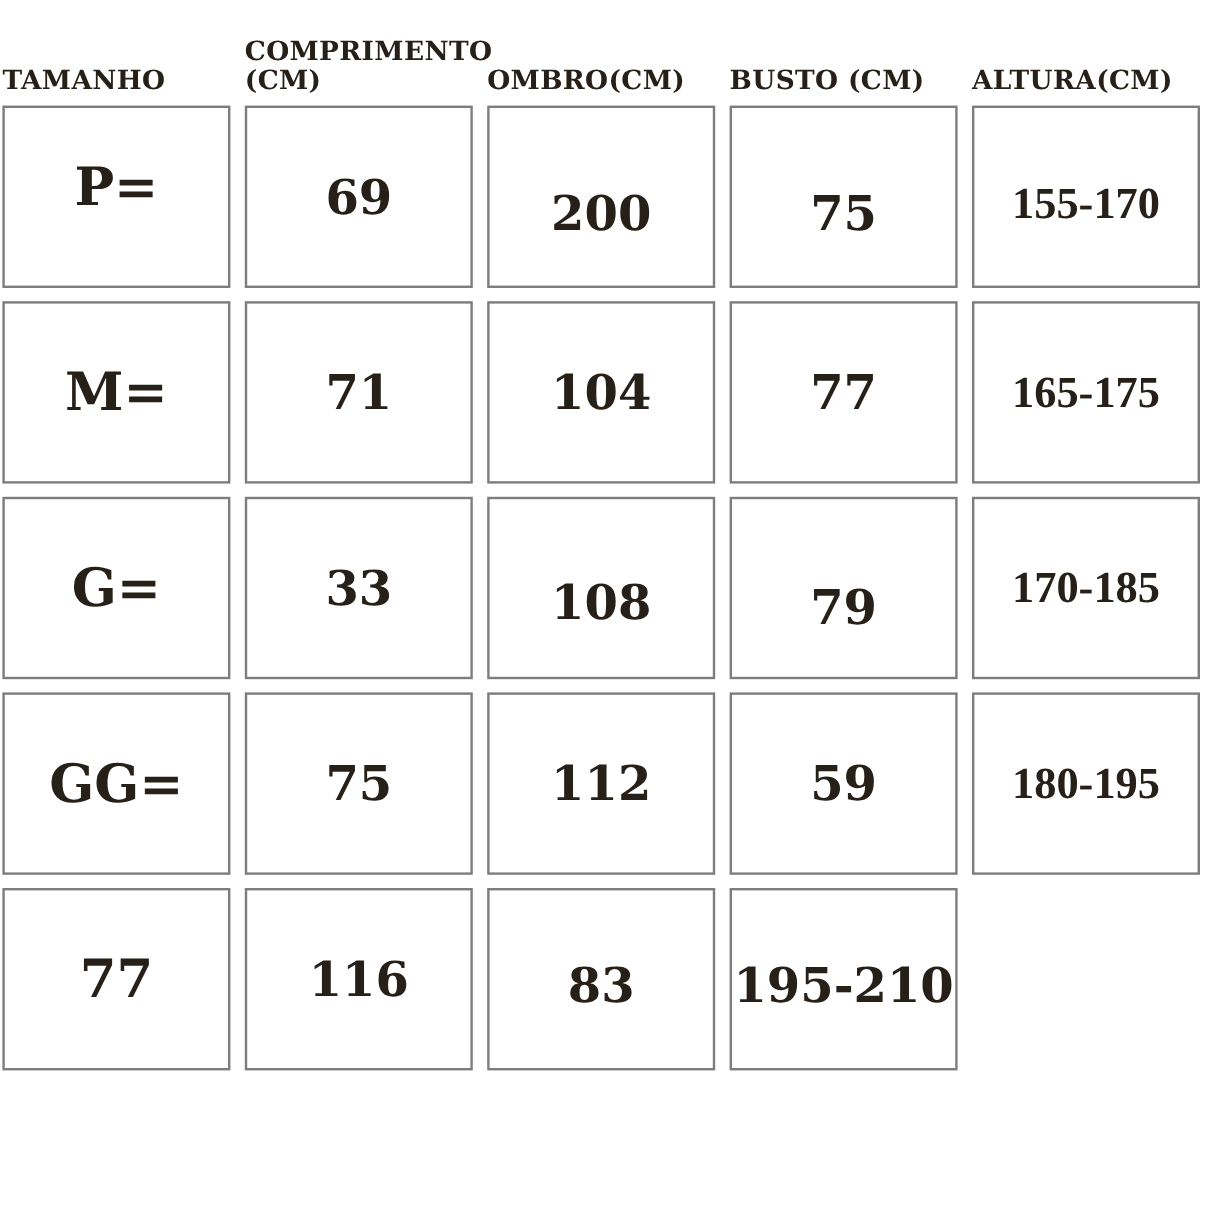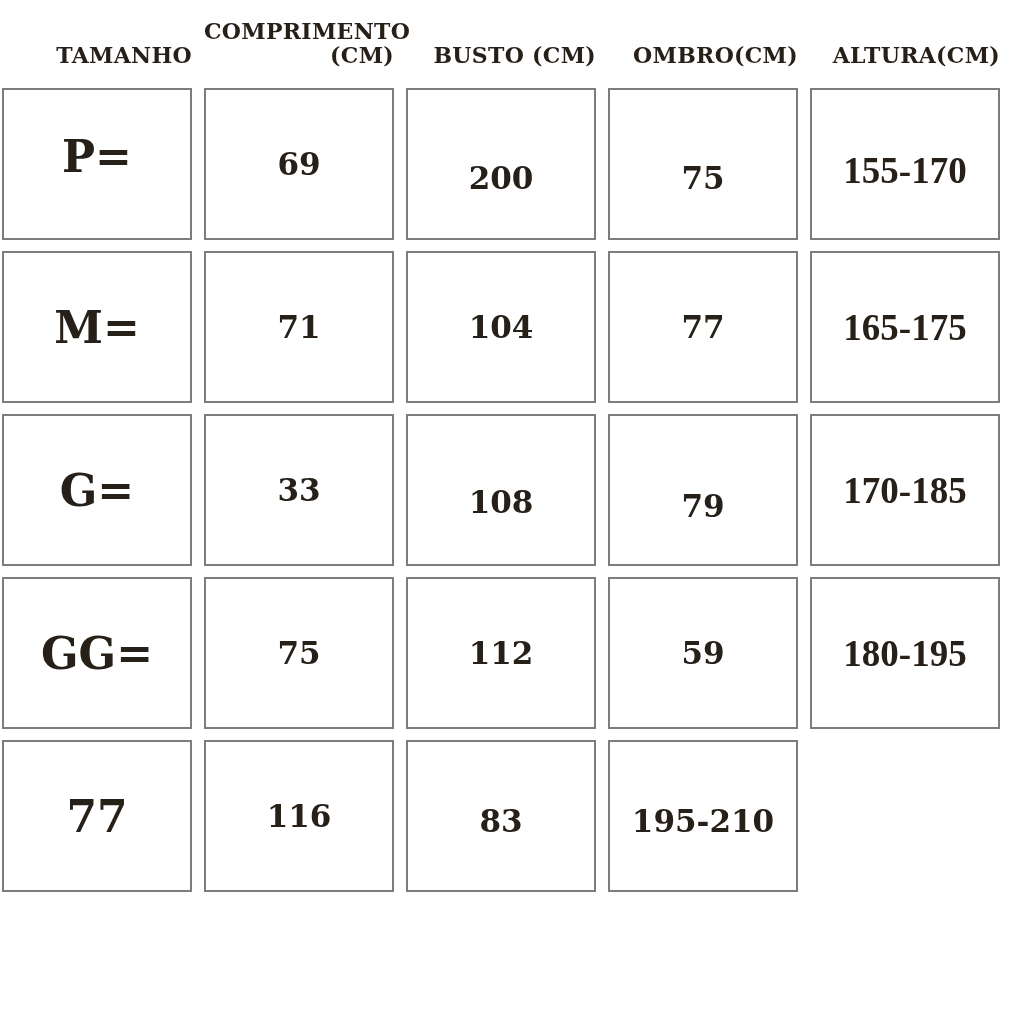--- a/index.html
+++ b/index.html
@@ -21,40 +21,40 @@
   .hrow, .row {
     display: grid;
     grid-template-columns: repeat(5, 190px);
     column-gap: 12px;
   }
   .hrow {
     height: 88px;
     align-items: end;
   }
   .hcell {
-    text-align: right;
+    text-align: left;
     font-weight: bold;
     font-size: 22px;
     line-height: 1.12;
     letter-spacing: 0.3px;
-    padding-bottom: 20px;
+    padding-bottom: 8px;
   }
   .row {
     margin-bottom: 11px;
   }
   .cell {
     box-sizing: border-box;
     height: 152px;
     background: #ffffff;
     border: 2px solid #7d7d7d;
     display: flex;
     align-items: center;
     justify-content: center;
     font-weight: bold;
-    font-size: 31px;
+    font-size: 40px;
   }
   .cell:nth-child(1) { font-size: 44px; }
   .cell:nth-child(5) { font-size: 37px; font-family: Liberation Serif, serif; }
   .cell span { transform: translateY(var(--dy, 0px)); display: inline-block; }
   
   .row-1 .cell:nth-child(1) { --dy: -8px; }
   .row-1 .cell:nth-child(3) { --dy: 14px; }
   .row-1 .cell:nth-child(4) { --dy: 14px; }
   .row-1 .cell:nth-child(5) { --dy: 6px; }
   .row-3 .cell:nth-child(3) { --dy: 12px; }
@@ -64,22 +64,22 @@
   .row-5 .cell:nth-child(5) { --dy: 5px; }
 </style>
 </head>
 <body>
 
 <div class="sheet">
 
   <div class="hrow">
     <div class="hcell">TAMANHO</div>
     <div class="hcell">COMPRIMENTO (CM)</div>
+    <div class="hcell">OMBRO(CM)</div>
     <div class="hcell">BUSTO (CM)</div>
-    <div class="hcell">OMBRO(CM)</div>
     <div class="hcell">ALTURA(CM)</div>
   </div>
 
   <div class="row row-1">
     <div class="cell">
         <span>P=</span>
       </div>
     <div class="cell">
         <span>69</span>
       </div>

